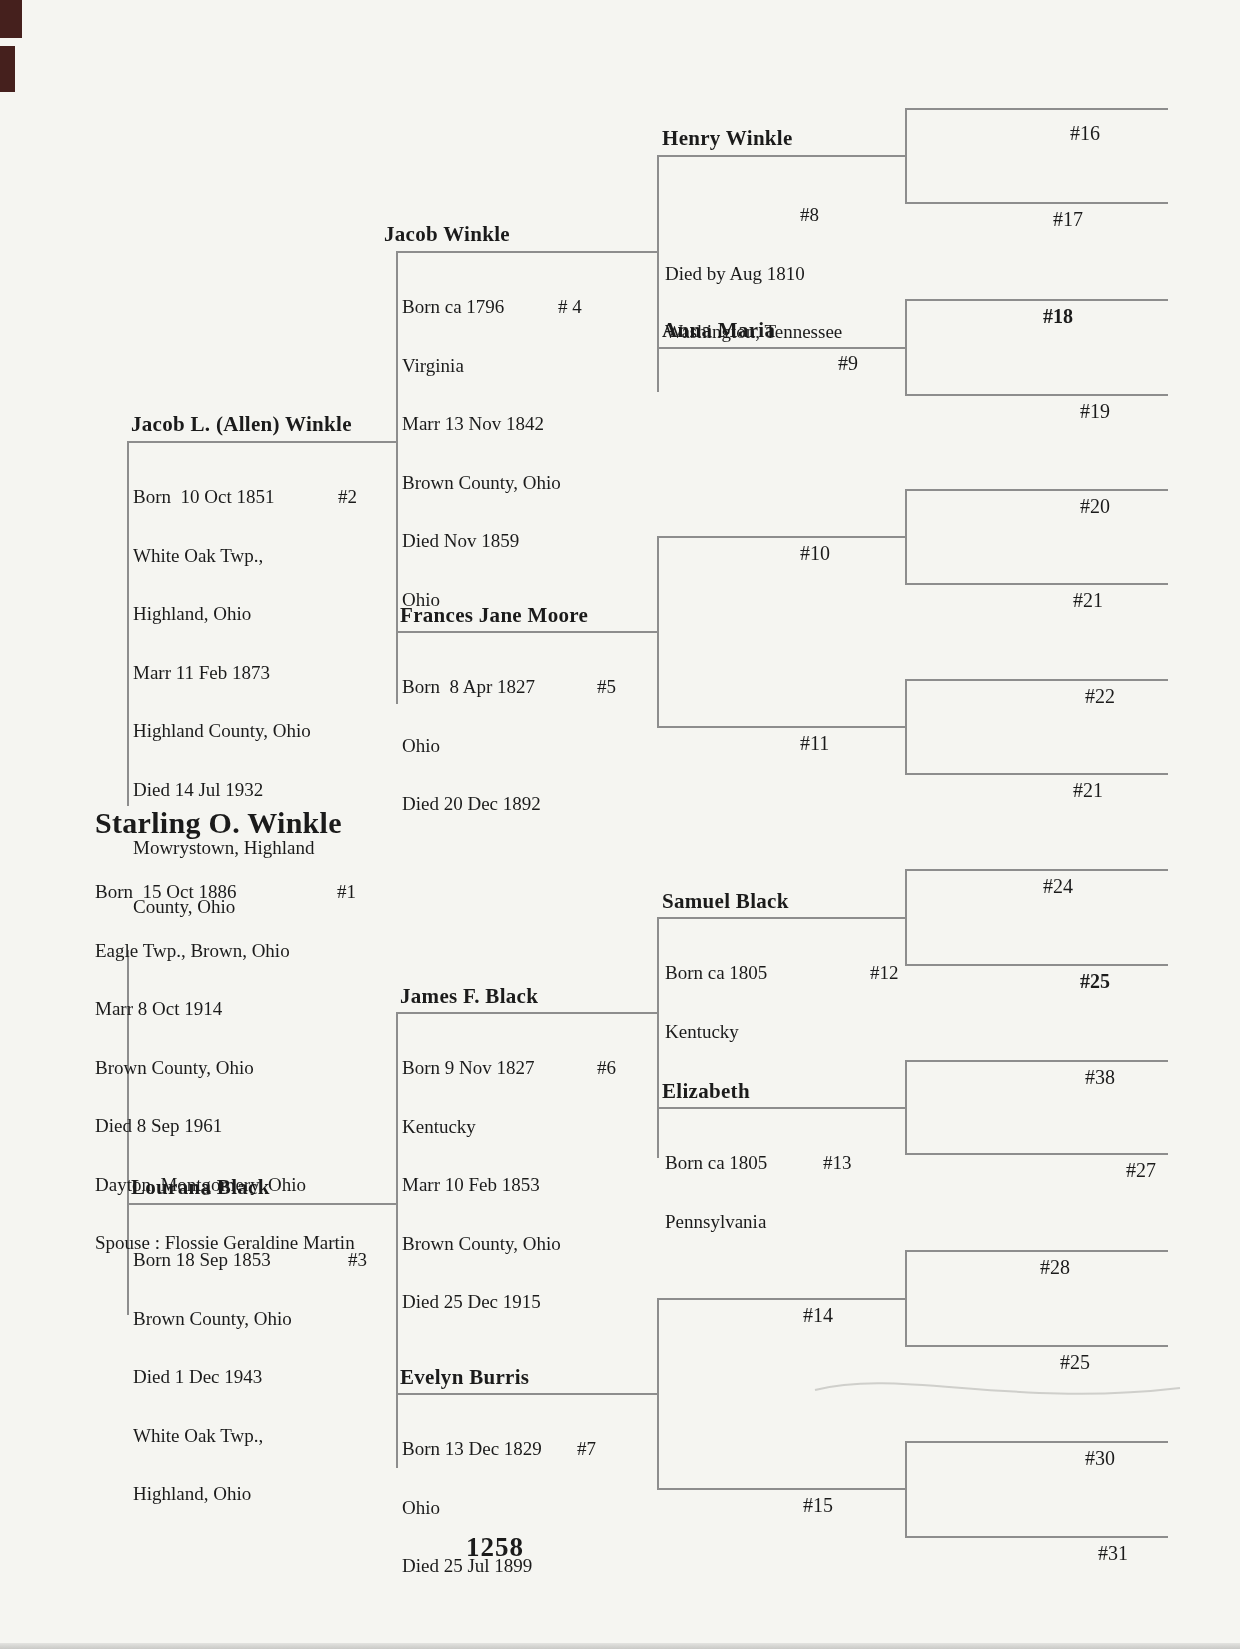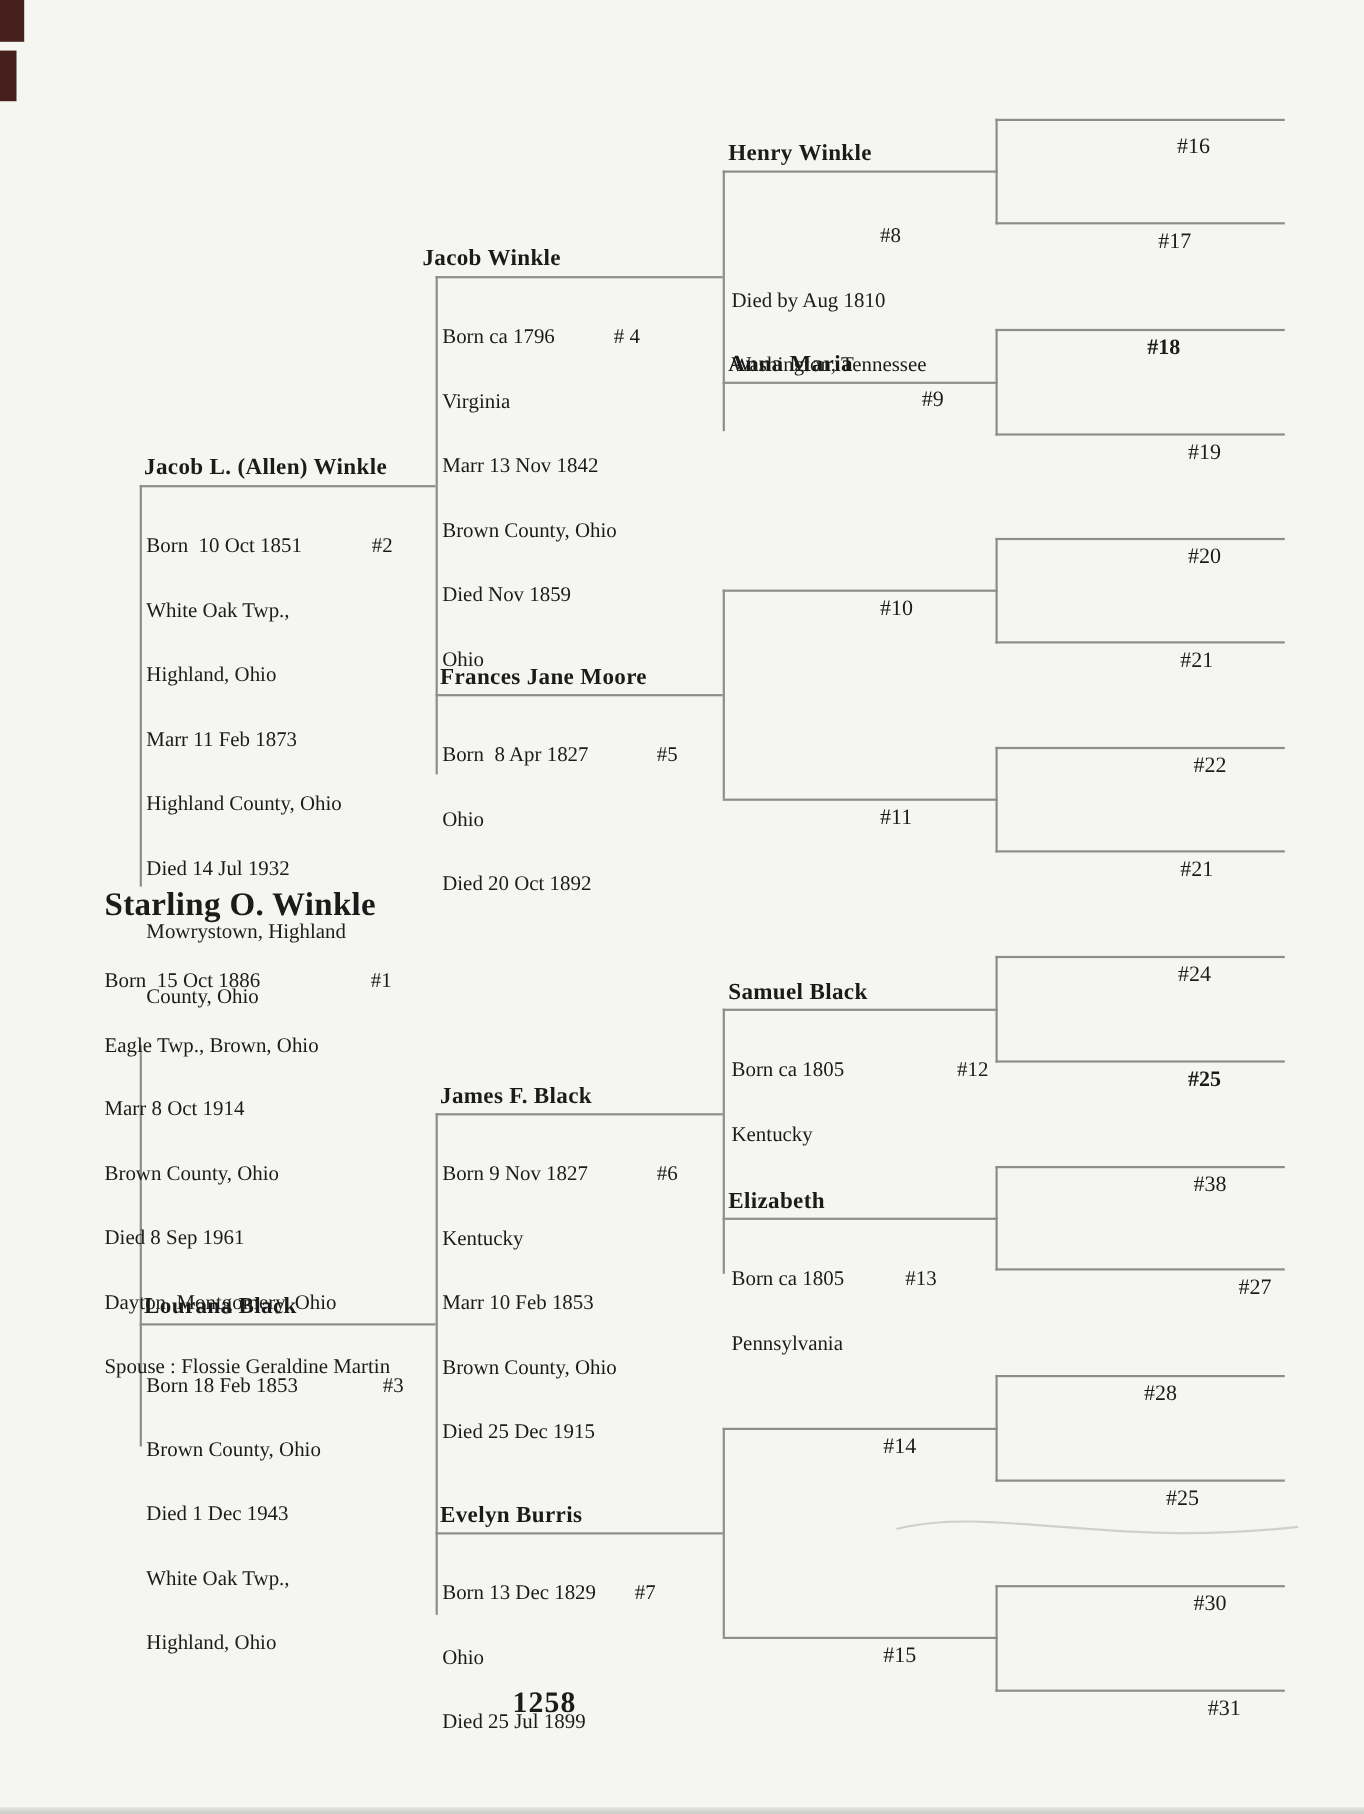--- a/index.html
+++ b/index.html
@@ -110,42 +110,42 @@
     <div class="drow"><span>Highland, Ohio</span></div>
     <div class="drow"><span>Marr 11 Feb 1873</span></div>
     <div class="drow"><span>Highland County, Ohio</span></div>
     <div class="drow"><span>Died 14 Jul 1932</span></div>
     <div class="drow"><span>Mowrystown, Highland</span></div>
     <div class="drow"><span>County, Ohio</span></div>
   </div>
 
   <div class="pname" style="left:131px; top:1175px;">Lourana Black</div>
   <div class="pdata" style="left:133px; top:1211px;">
-    <div class="drow"><span>Born 18 Feb 1853</span><span class="pnum" style="left:215px;">#3</span></div>
+    <div class="drow"><span>Born 18 Sep 1853</span><span class="pnum" style="left:215px;">#3</span></div>
     <div class="drow"><span>Brown County, Ohio</span></div>
     <div class="drow"><span>Died 1 Dec 1943</span></div>
     <div class="drow"><span>White Oak Twp.,</span></div>
     <div class="drow"><span>Highland, Ohio</span></div>
   </div>
 
   <div class="pname" style="left:384px; top:222px;">Jacob Winkle</div>
   <div class="pdata" style="left:402px; top:258px;">
     <div class="drow"><span>Born ca 1796</span><span class="pnum" style="left:156px;"># 4</span></div>
     <div class="drow"><span>Virginia</span></div>
     <div class="drow"><span>Marr 13 Nov 1842</span></div>
     <div class="drow"><span>Brown County, Ohio</span></div>
     <div class="drow"><span>Died Nov 1859</span></div>
     <div class="drow"><span>Ohio</span></div>
   </div>
 
   <div class="pname" style="left:400px; top:603px;">Frances Jane Moore</div>
   <div class="pdata" style="left:402px; top:638px;">
     <div class="drow"><span>Born  8 Apr 1827</span><span class="pnum" style="left:195px;">#5</span></div>
     <div class="drow"><span>Ohio</span></div>
-    <div class="drow"><span>Died 20 Oct 1892</span></div>
+    <div class="drow"><span>Died 20 Dec 1892</span></div>
   </div>
 
   <div class="pname" style="left:400px; top:984px;">James F. Black</div>
   <div class="pdata" style="left:402px; top:1019px;">
     <div class="drow"><span>Born 9 Nov 1827</span><span class="pnum" style="left:195px;">#6</span></div>
     <div class="drow"><span>Kentucky</span></div>
     <div class="drow"><span>Marr 10 Feb 1853</span></div>
     <div class="drow"><span>Brown County, Ohio</span></div>
     <div class="drow"><span>Died 25 Dec 1915</span></div>
   </div>
@@ -185,21 +185,21 @@
   <div class="numlabel" style="left:803px; top:1494px;text-align:center;">#15</div>
 
   <div class="numlabel" style="left:1070px; top:122px;">#16</div>
   <div class="numlabel" style="left:1053px; top:208px;">#17</div>
   <div class="numlabel b" style="left:1043px; top:305px;">#18</div>
   <div class="numlabel" style="left:1080px; top:400px;">#19</div>
   <div class="numlabel" style="left:1080px; top:495px;">#20</div>
   <div class="numlabel" style="left:1073px; top:589px;">#21</div>
   <div class="numlabel" style="left:1085px; top:685px;">#22</div>
   <div class="numlabel" style="left:1073px; top:779px;">#21</div>
-  <div class="numlabel" style="left:1043px; top:875px;margin-left:28px;">#24</div>
+  <div class="numlabel" style="left:1043px; top:875px;">#24</div>
   <div class="numlabel b" style="left:1080px; top:970px;">#25</div>
   <div class="numlabel" style="left:1085px; top:1066px;">#38</div>
   <div class="numlabel" style="left:1126px; top:1159px;text-align:center;">#27</div>
   <div class="numlabel" style="left:1040px; top:1256px;">#28</div>
   <div class="numlabel" style="left:1060px; top:1351px;">#25</div>
   <div class="numlabel" style="left:1085px; top:1447px;">#30</div>
   <div class="numlabel" style="left:1098px; top:1542px;">#31</div>
 
   <div class="pageno" style="left:466px; top:1532px;">1258</div>
 

